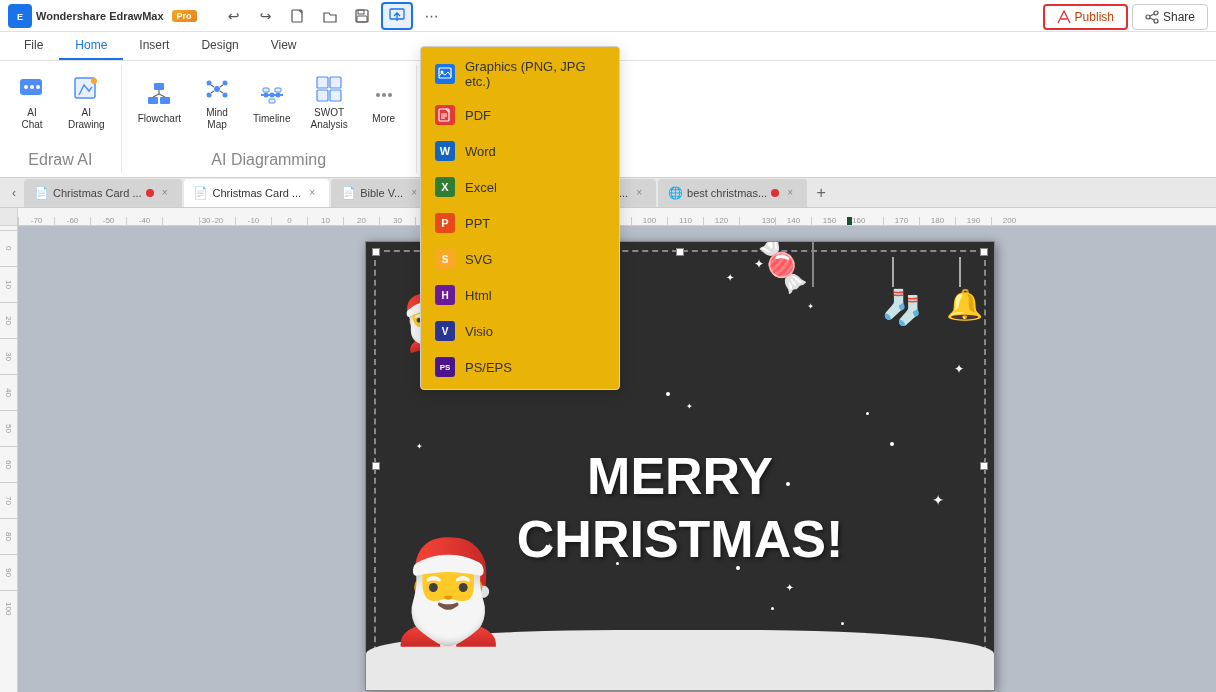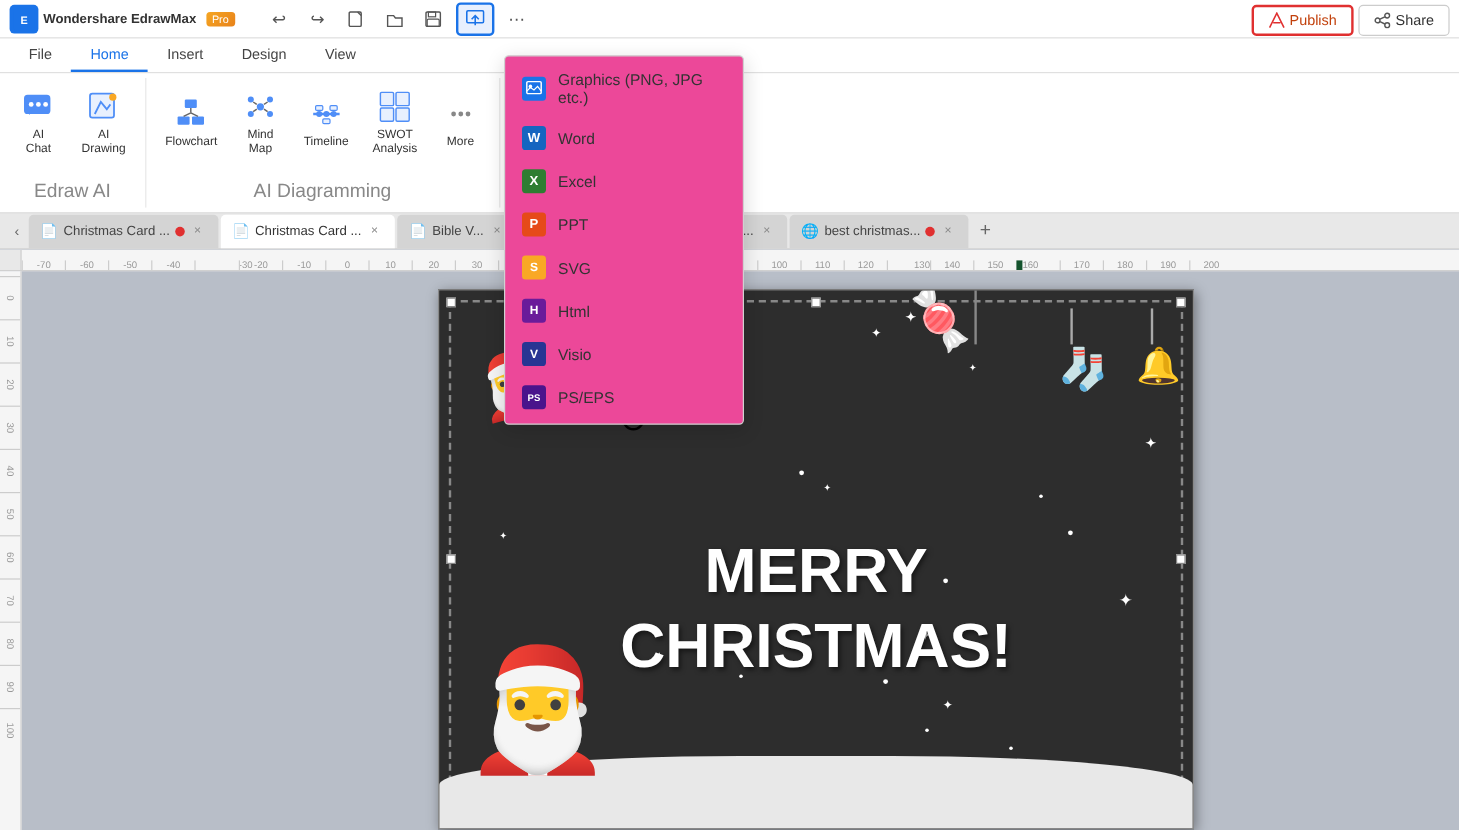--- a/index.html
+++ b/index.html
@@ -25,21 +25,21 @@
       width: 24px;
       height: 24px;
       background: #1a73e8;
       border-radius: 4px;
       display: flex; align-items: center; justify-content: center;
       color: white; font-size: 10px; font-weight: bold;
     }
     .app-name { font-size: 11px; font-weight: 600; color: #333; }
     .pro-badge {
       background: linear-gradient(135deg, #f5a623, #e8821a);
-      color: white; font-size: 9px; font-weight: normal;
+      color: white; font-size: 9px; font-weight: bold;
       padding: 1px 5px; border-radius: 3px; margin-left: 4px;
     }
     .title-bar-actions {
       display: flex;
       align-items: center;
       gap: 6px;
       margin-left: 12px;
     }
     .tb-btn {
       width: 26px; height: 26px;
@@ -232,21 +232,21 @@
       background: #e8e8e8;
       border-radius: 40% 40% 0 0;
     }
 
     
     .dropdown-menu {
       position: fixed;
       top: 46px;
       left: 420px;
       width: 200px;
-      background: #ec4899;
+      background: #eab308;
       border: 1px solid #d0d0d0;
       border-radius: 4px;
       box-shadow: 0 4px 16px rgba(0,0,0,0.15);
       z-index: 1000;
       padding: 4px 0;
     }
     .menu-item {
       display: flex;
       align-items: center;
       gap: 10px;
@@ -679,20 +679,32 @@
     <div class="menu-icon menu-icon-graphics">
       <svg width="14" height="14" viewBox="0 0 14 14">
           <rect x="1" y="1" width="12" height="10" rx="1" fill="none" stroke="white" stroke-width="1.2"></rect>
           <circle cx="4" cy="5" r="1.5" fill="white"></circle>
           <path d="M1 9 L4 6 L7 8 L10 5 L13 9" fill="none" stroke="white" stroke-width="1"></path>
         </svg>
     </div>
     <span>Graphics (PNG, JPG etc.)</span>
   </div>
   <div class="menu-item">
+    <div class="menu-icon menu-icon-pdf">
+      <svg width="14" height="14" viewBox="0 0 14 14">
+          <rect x="1" y="1" width="10" height="12" rx="1" fill="none" stroke="white" stroke-width="1.2"></rect>
+          <path d="M8 1 L11 4" stroke="white" stroke-width="1.2"></path>
+          <line x1="3" y1="6" x2="9" y2="6" stroke="white" stroke-width="1"></line>
+          <line x1="3" y1="8" x2="9" y2="8" stroke="white" stroke-width="1"></line>
+          <line x1="3" y1="10" x2="7" y2="10" stroke="white" stroke-width="1"></line>
+        </svg>
+    </div>
+    <span>PDF</span>
+  </div>
+  <div class="menu-item">
     <div class="menu-icon menu-icon-word">
       <span style="color:white;font-size:11px;font-weight:bold;">W</span>
     </div>
     <span>Word</span>
   </div>
   <div class="menu-item">
     <div class="menu-icon menu-icon-excel">
       <span style="color:white;font-size:11px;font-weight:bold;">X</span>
     </div>
     <span>Excel</span>

